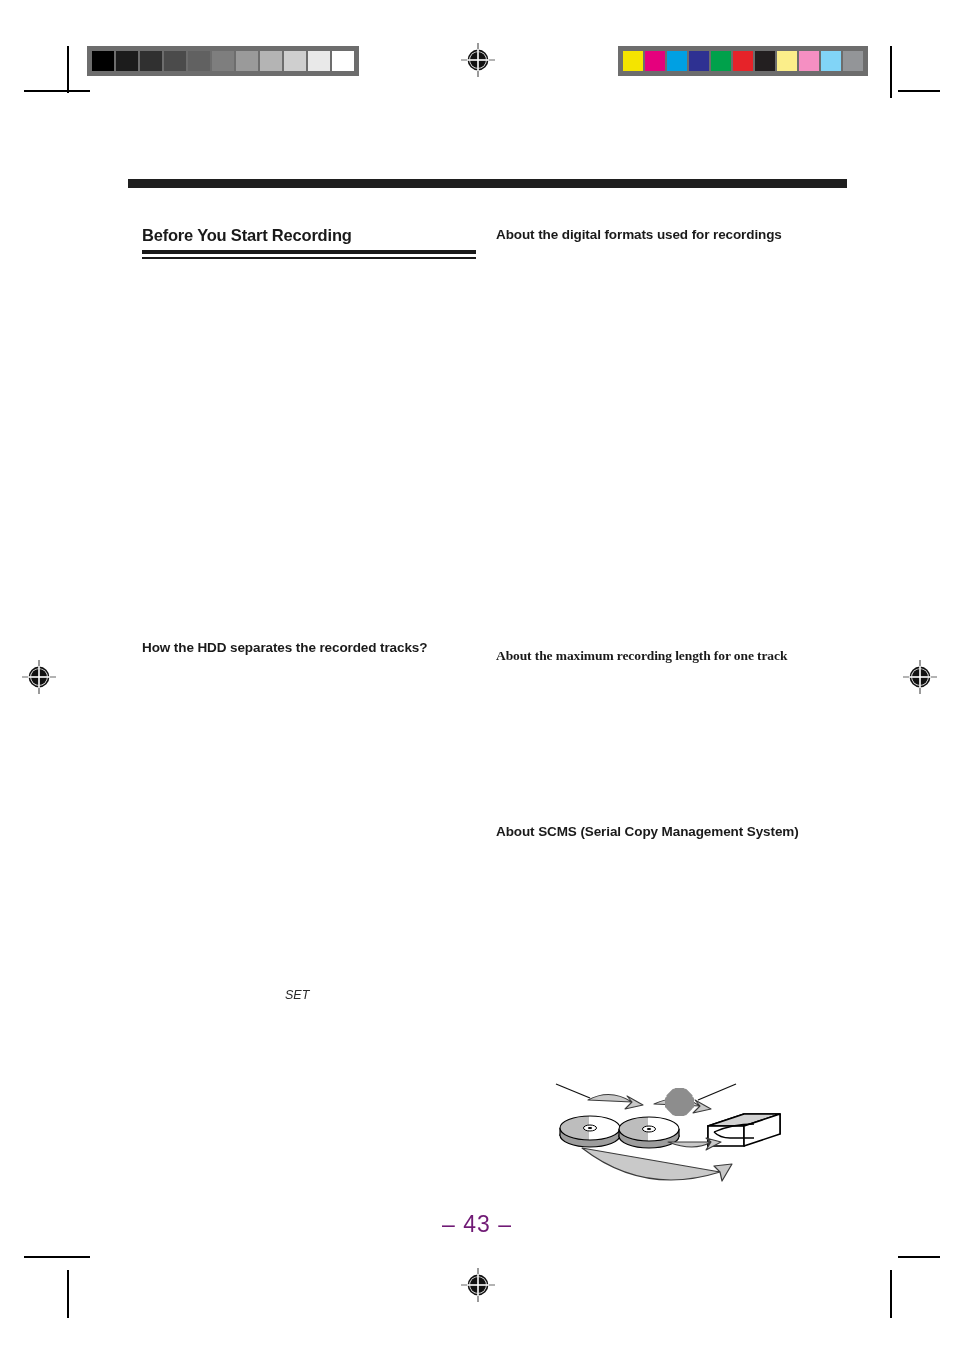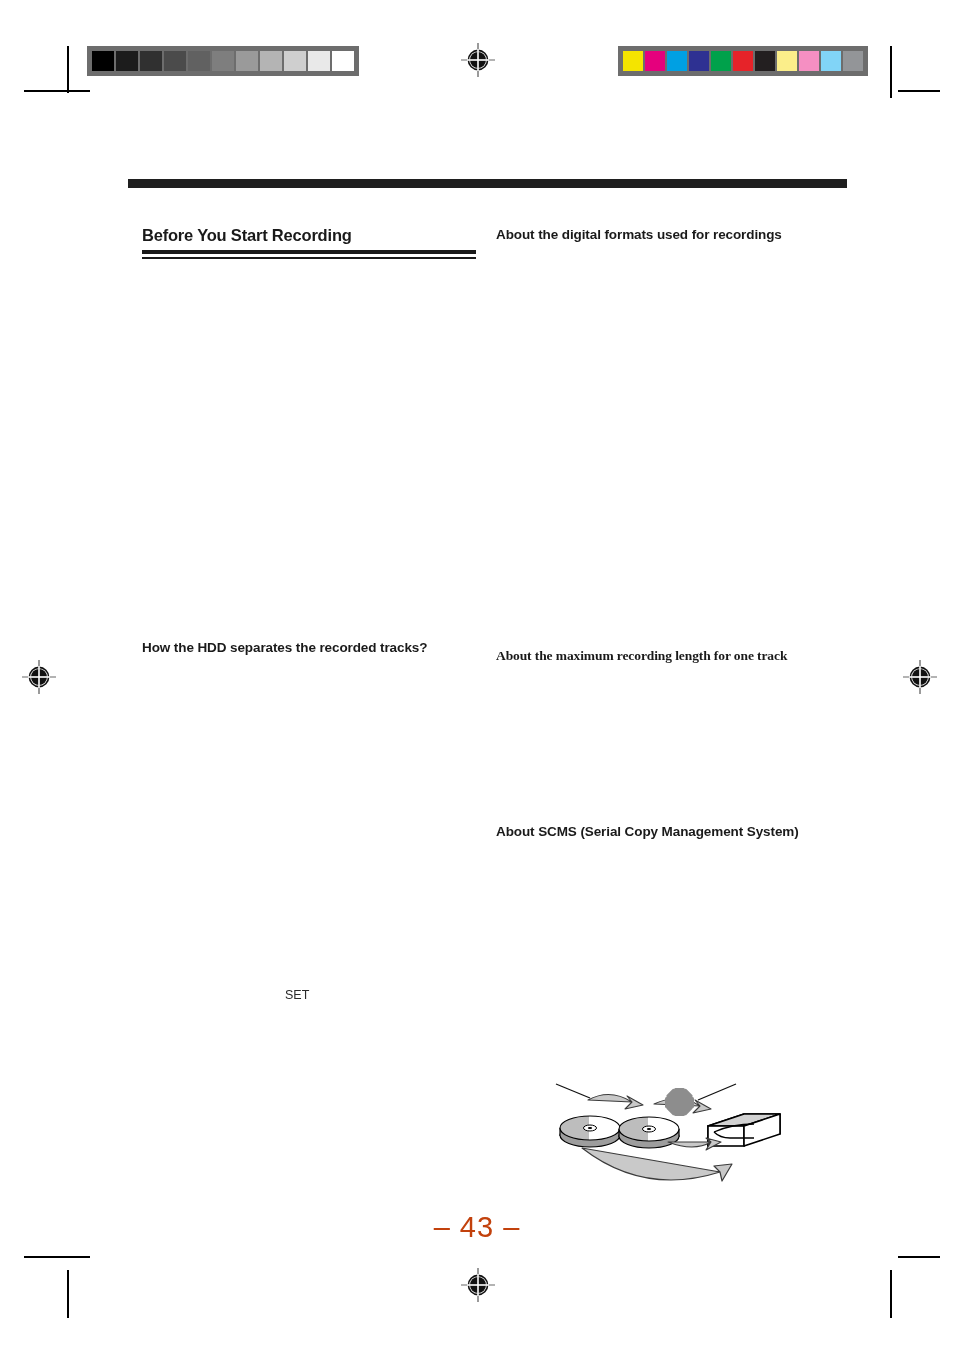--- a/index.html
+++ b/index.html
@@ -105,30 +105,31 @@
     font-size: 13.5px;
     font-weight: bold;
     color: #1a1a1a;
     letter-spacing: -0.1px;
     white-space: nowrap;
   }
 
   .plain {
     font-size: 12.5px;
     color: #2a2a2a;
+    font-style: italic;
   }
 
   .page-number {
     position: absolute;
     left: 0;
     right: 0;
     top: 1211px;
     text-align: center;
-    font-size: 29px;
-    color: #c2410c;
+    font-size: 23px;
+    color: #701a75;
     letter-spacing: 1px;
   }
 
   .figure {
     position: absolute;
     left: 548px;
     top: 1072px;
     width: 236px;
     height: 122px;
   }

